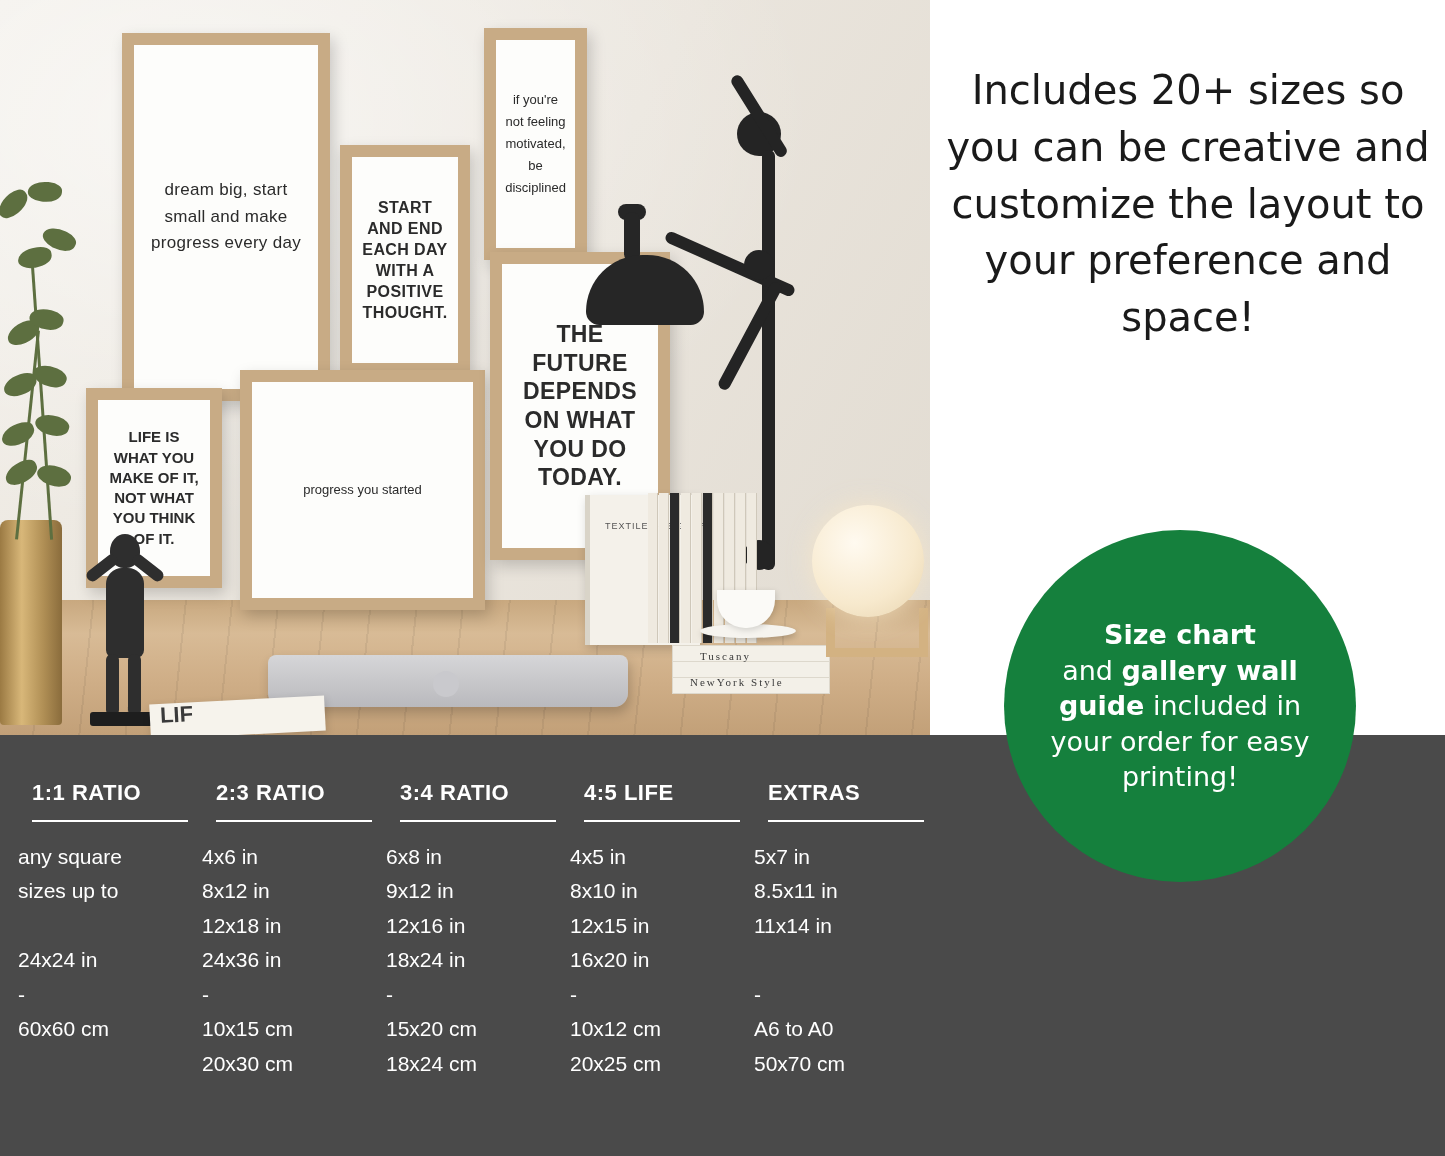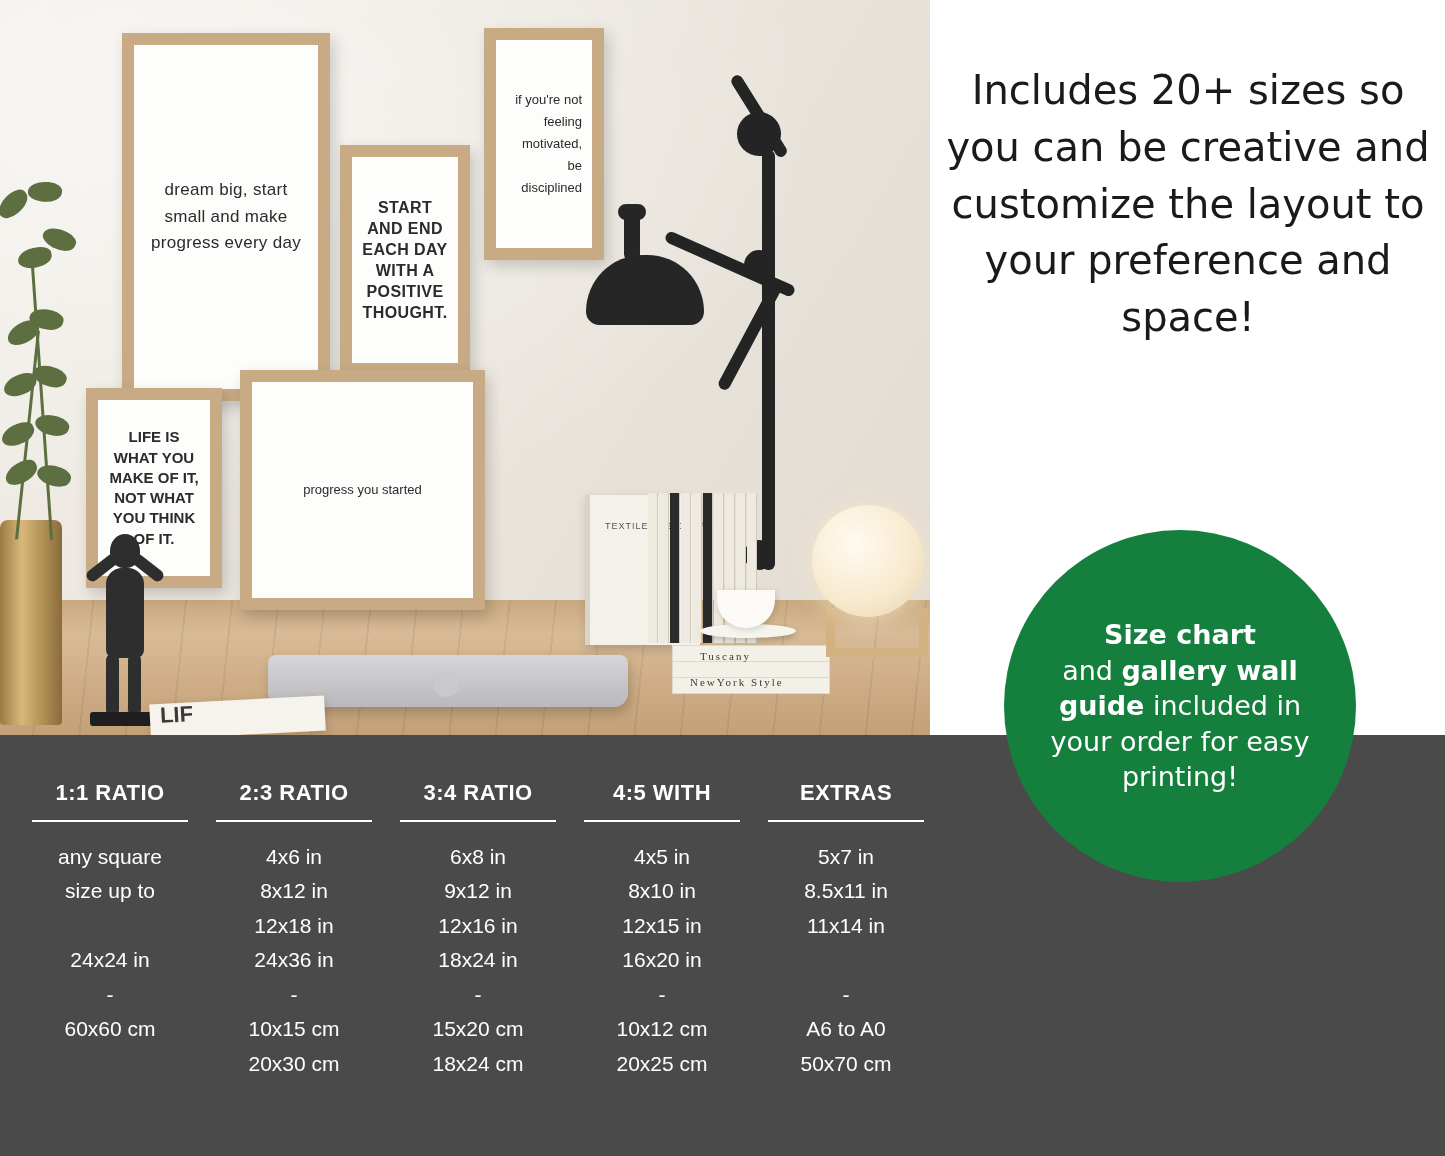--- a/index.html
+++ b/index.html
@@ -75,21 +75,21 @@
     padding: 6px 10px;
     line-height: 1.55;
   }
 
   #f-dream { left: 122px; top: 33px; width: 208px; height: 368px; }
   #f-dream .art { font-size: 17px; letter-spacing: .3px; }
 
   #f-start { left: 340px; top: 145px; width: 130px; height: 230px; }
   #f-start .art { font-size: 16px; font-weight: 700; line-height: 1.32; letter-spacing: .4px; }
 
-  #f-motivated { left: 484px; top: 28px; width: 120px; height: 232px; text-align: right; }
+  #f-motivated { left: 484px; top: 28px; width: 103px; height: 232px; }
   #f-motivated .art { font-size: 13px; line-height: 1.7; }
 
   #f-life { left: 86px; top: 388px; width: 136px; height: 200px; }
   #f-life .art { font-size: 15px; font-weight: 700; line-height: 1.35; }
 
   #f-why { left: 240px; top: 370px; width: 245px; height: 240px; }
   #f-why .art { font-size: 13px; line-height: 1.4; }
   #f-why .script {
     display:block;
     font-family: "DejaVu Serif", serif;
@@ -198,21 +198,21 @@
     left: 18px; top: 45px;
     width: 920px;
     color: #ffffff;
   }
   .cols {
     display: flex;
     width: 920px;
   }
   .col {
     flex: 1 1 0;
-    text-align: center;
+    text-align: left;
   }
   .col-head {
     font-size: 22px;
     font-weight: 700;
     letter-spacing: .5px;
     padding-bottom: 14px;
     border-bottom: 2px solid #ffffff;
     margin: 0 14px 18px 14px;
   }
   .col-line {
@@ -282,20 +282,23 @@
     </div>
     <div class="frame" id="f-life">
       <div class="art">LIFE IS WHAT YOU MAKE OF IT, NOT WHAT YOU THINK OF IT.</div>
     </div>
     <div class="frame" id="f-why">
       <div class="art">
         <span>progress</span>
         <span>you started</span>
       </div>
     </div>
+    <div class="frame" id="f-future">
+      <div class="art">THE FUTURE DEPENDS ON WHAT YOU DO TODAY.</div>
+    </div>
 
     <div>
       <div class="lamp-plate"></div>
       <div class="lamp-rod"></div>
       <div class="lamp-arm1"></div>
       <div class="lamp-arm2"></div>
       <div class="lamp-arm3"></div>
       <div class="lamp-joint" style="left:744px; top:250px;"></div>
       <div class="lamp-joint" style="left:744px; top:540px;"></div>
       <div class="lamp-top"></div>
@@ -347,21 +350,21 @@
     <div class="headline">Includes 20+ sizes so you can be creative and customize the layout to your preference and space!</div>
   </div>
 
   <div class="bottom">
     <div class="table">
       <div class="cols">
 
         <div class="col">
           <div class="col-head">1:1 RATIO</div>
           <div class="col-line">any square</div>
-          <div class="col-line">size up to</div>
+          <div class="col-line">sizes up to</div>
           <div class="col-line">&nbsp;</div>
           <div class="col-line">24x24 in</div>
           <div class="col-line">-</div>
           <div class="col-line">60x60 cm</div>
         </div>
 
         <div class="col">
           <div class="col-head">2:3 RATIO</div>
           <div class="col-line">4x6 in</div>
           <div class="col-line">8x12 in</div>
@@ -377,21 +380,21 @@
           <div class="col-line">6x8 in</div>
           <div class="col-line">9x12 in</div>
           <div class="col-line">12x16 in</div>
           <div class="col-line">18x24 in</div>
           <div class="col-line">-</div>
           <div class="col-line">15x20 cm</div>
           <div class="col-line">18x24 cm</div>
         </div>
 
         <div class="col">
-          <div class="col-head">4:5 WITH</div>
+          <div class="col-head">4:5 LIFE</div>
           <div class="col-line">4x5 in</div>
           <div class="col-line">8x10 in</div>
           <div class="col-line">12x15 in</div>
           <div class="col-line">16x20 in</div>
           <div class="col-line">-</div>
           <div class="col-line">10x12 cm</div>
           <div class="col-line">20x25 cm</div>
         </div>
 
         <div class="col">

